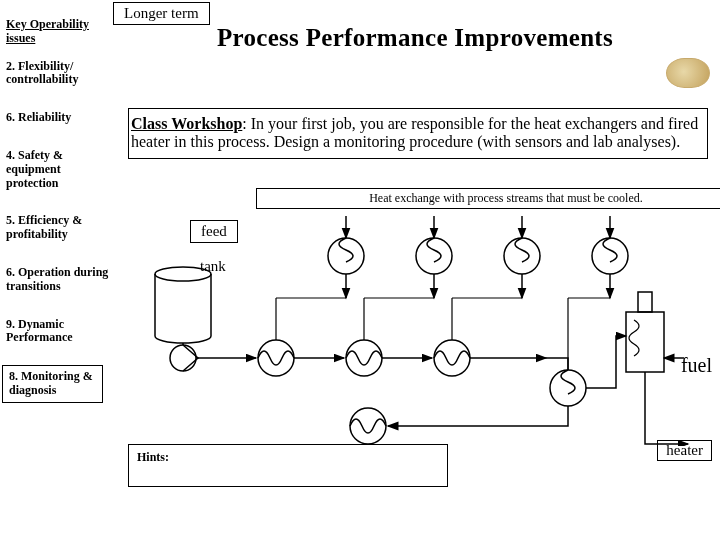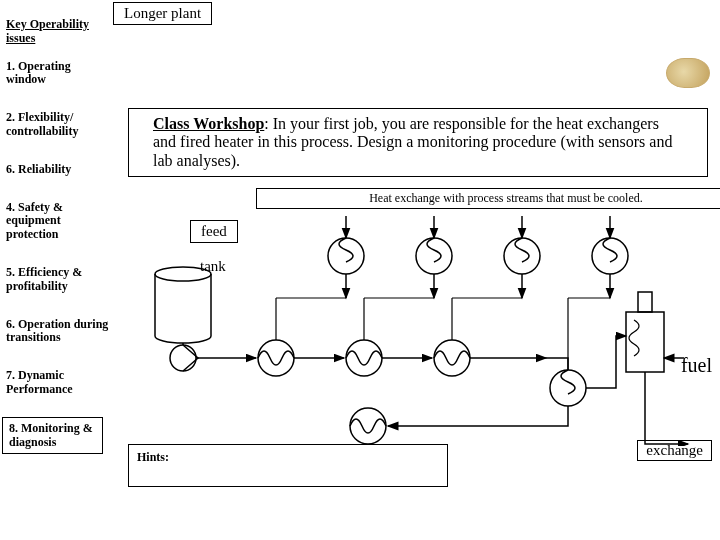--- a/index.html
+++ b/index.html
@@ -36,21 +36,21 @@
   }
   .title1 { font-size: 25px; letter-spacing: 0.3px; }
   .title2 { font-size: 25px; letter-spacing: 0.3px; }
   .snail {
     position: absolute; right: 10px; top: 58px; width: 44px; height: 30px;
     border: 1px solid #c7a96b; border-radius: 50% / 60%;
     background: radial-gradient(circle at 40% 45%, #e8d8a8, #c2a05a);
   }
   .workshop-box {
     position: absolute; left: 128px; top: 108px; width: 580px;
-    border: 1.5px solid #000; padding: 6px 24px;
+    border: 1.5px solid #000; padding: 6px 2px;
     font-size: 16px; line-height: 1.15;
   }
   .workshop-box .lead { text-decoration: underline; font-weight: bold; }
   .hx-caption {
     position: absolute; left: 256px; top: 188px; width: 500px;
     border: 1.5px solid #000; padding: 2px 6px;
     font-size: 12px; text-align: center;
   }
   .diagram {
     position: absolute; left: 128px; top: 186px; width: 582px; height: 260px;
@@ -73,35 +73,35 @@
     border: 1.5px solid #000; padding: 4px 8px 6px 8px;
     font-size: 12px; line-height: 1.4;
   }
   .hints-box .ht { font-weight: bold; margin-bottom: 14px; }
   .hints-box ul { list-style: disc; padding-left: 16px; }
   .hints-box li { font-weight: bold; margin-top: 2px; }
 </style>
 </head>
 <body>
 
-<div class="topbox">Longer plant</div>
+<div class="topbox">Longer term</div>
 
 <div class="sidebar">
   <div class="side-heading">Key Operability issues</div>
-  <div class="side-item">1. Operating window</div>
   <div class="side-item">2. Flexibility/ controllability</div>
   <div class="side-item">6. Reliability</div>
   <div class="side-item">4. Safety &amp; equipment protection</div>
   <div class="side-item">5. Efficiency &amp; profitability</div>
   <div class="side-item">6. Operation during transitions</div>
-  <div class="side-item">7. Dynamic Performance</div>
+  <div class="side-item">9. Dynamic Performance</div>
   <div class="side-item selected">8. Monitoring &amp; diagnosis</div>
 </div>
 
 <div class="title-block">
+  <div class="title2">Process Performance Improvements</div>
 </div>
 <div class="snail"></div>
 
 <div class="workshop-box">
   <span class="lead">Class Workshop</span><span>:  In your first job, you are responsible for the heat exchangers and fired heater in this process.  Design a monitoring procedure (with sensors and lab analyses).</span>
 </div>
 
 <div class="hx-caption">Heat exchange with process streams that must be cooled.</div>
 
 <div class="diagram">
@@ -200,18 +200,18 @@
     </g>
     <line x1="482" y1="30" x2="482" y2="52" stroke="#000" stroke-width="1.5" marker-end="url(#arr)"></line>
     <line x1="482" y1="88" x2="482" y2="112" stroke="#000" stroke-width="1.5" marker-end="url(#arr)"></line>
     <line x1="440" y1="184" x2="440" y2="112" stroke="#000" stroke-width="1.2"></line>
     <line x1="440" y1="112" x2="482" y2="112" stroke="#000" stroke-width="1.2"></line>
   </svg>
 
   <div class="feed-box">feed</div>
   <div class="tank-label">tank</div>
   <div class="fuel-label">fuel</div>
-  <div class="product-label">exchange</div>
+  <div class="product-label">heater</div>
 </div>
 
 <div class="hints-box">
   <div class="ht">Hints:</div>
 </div>
 
 </body></html>

